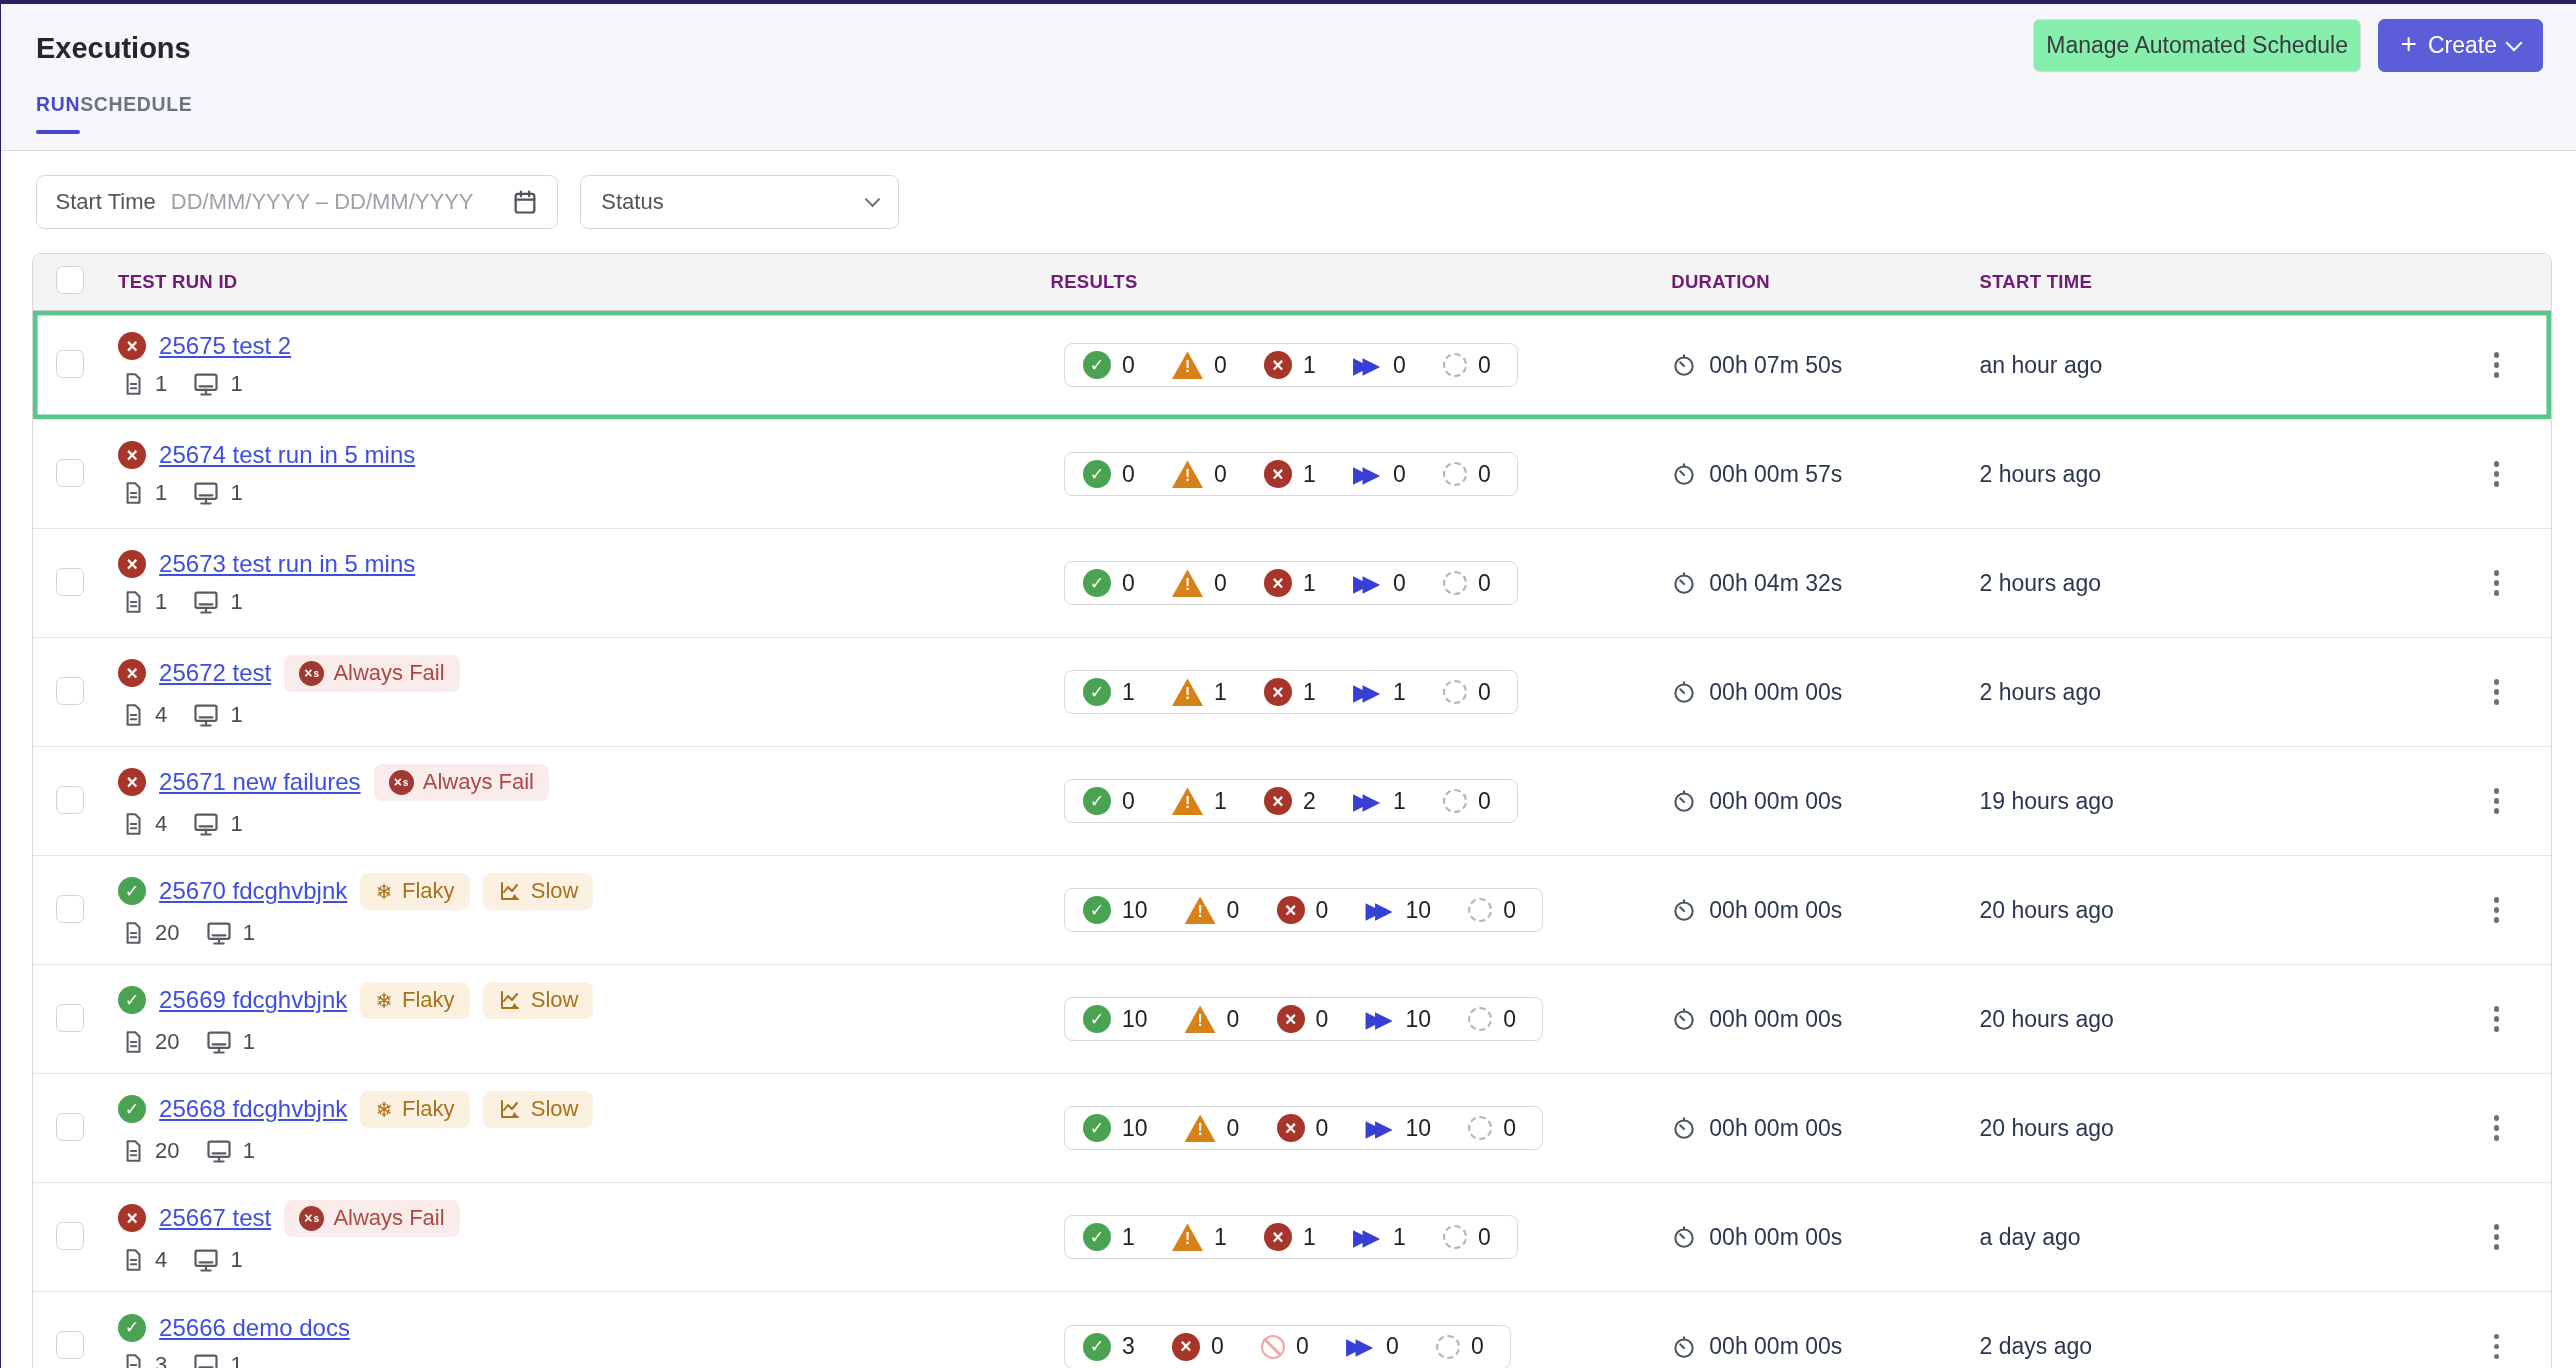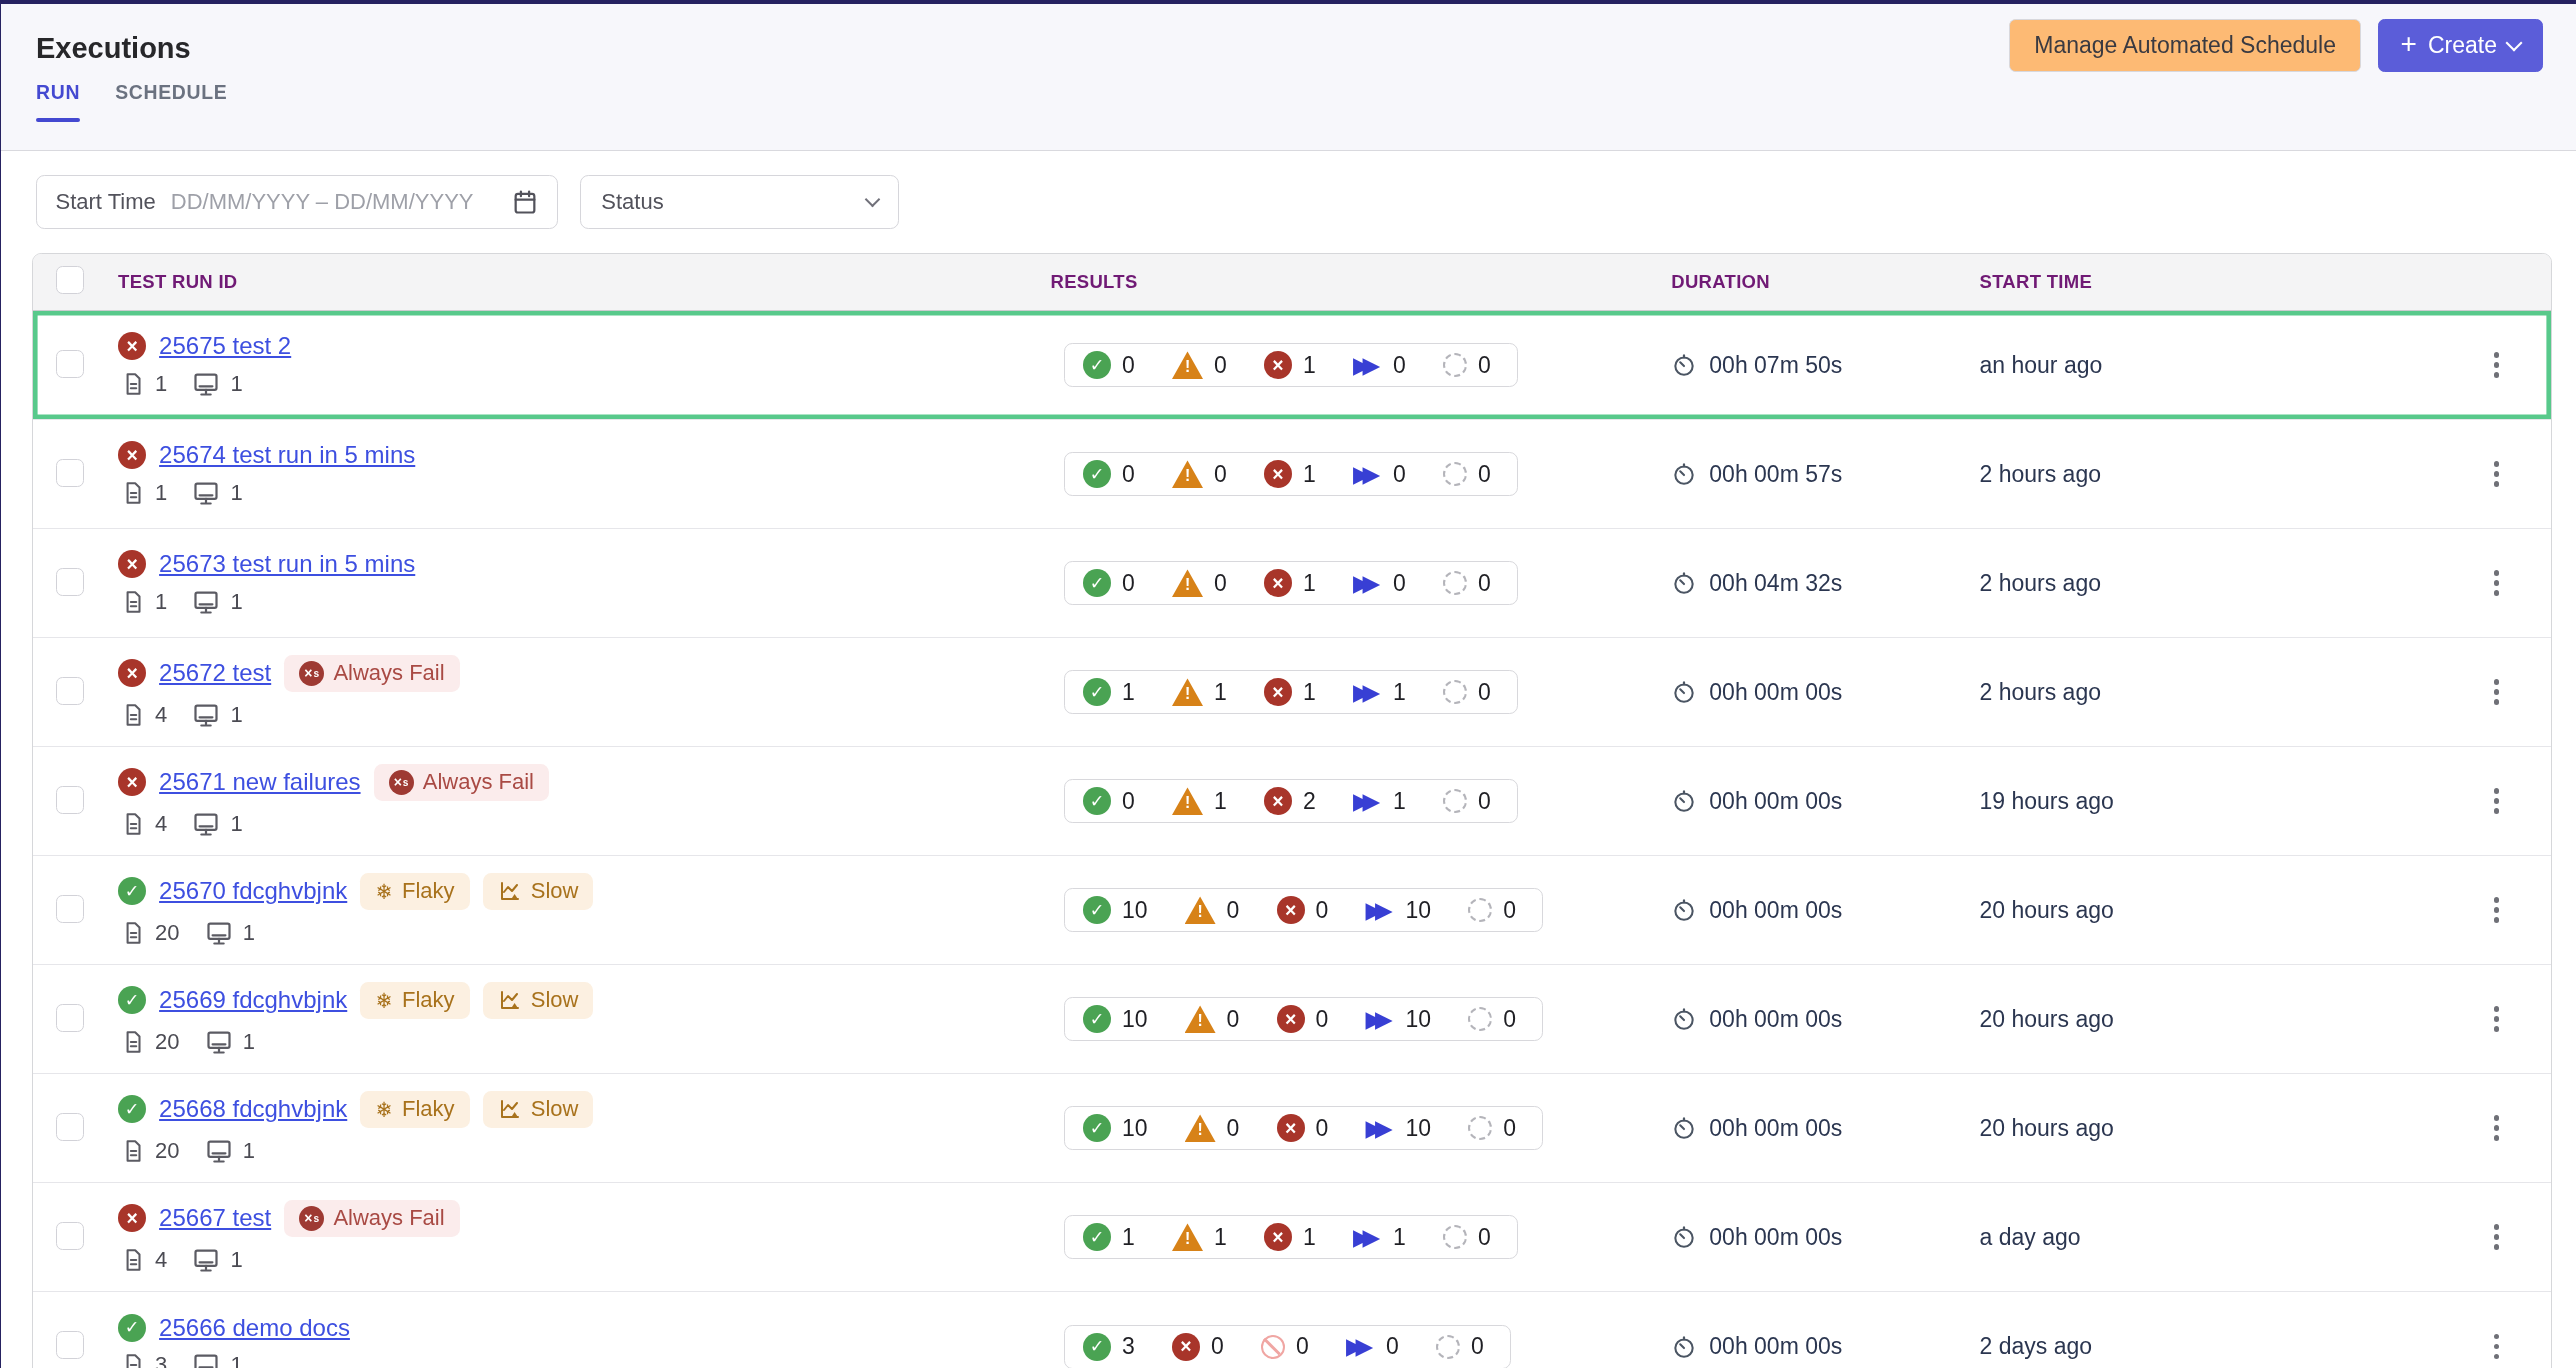--- a/index.html
+++ b/index.html
@@ -21,26 +21,26 @@
     background:#f7f7fb;
     border-bottom:1.8px solid #d9d9de;
     padding:28px 33px 0 35px;
     position:relative;
     height:147px;
   }
   .page-title { font-size:29px; font-weight:700; color:#27272a; }
   .top-actions { position:absolute; right:33px; top:15px; display:flex; gap:16.6px; align-items:center; }
   .btn { display:inline-flex; align-items:center; gap:11px; height:53px; border-radius:6.5px;
          font-size:23px; cursor:pointer; white-space:nowrap; }
-  .btn-secondary { background:#fdba74; border:1.8px solid #d8d8dd; color:#3a3a41; padding:0 24px; font-weight:500; }
+  .btn-secondary { background:#86efac; border:1.8px solid #d8d8dd; color:#3a3a41; padding:0 12px; font-weight:500; }
   .btn-primary { background:#5b5dd9; border:1.8px solid #5b5dd9; color:#fff; padding:0 22px; font-weight:500; }
   .plus-glyph { font-size:28px; font-weight:400; line-height:1; margin-top:-2.8px; }
   .chev { width:12px; height:12px; border-right:2.8px solid currentColor; border-bottom:2.8px solid currentColor;
           transform:rotate(45deg); margin-top:-5.5px; display:inline-block; }
-  .tabs { display:flex; gap:35px; margin-top:16px; }
+  .tabs { display:flex; margin-top:28px; }
   .tab { position:relative; padding-bottom:16.6px; font-size:19.4px; font-weight:700; letter-spacing:0.7px;
          color:#6b7280; cursor:pointer; }
   .tab.active { color:#4449d1; }
   .tab.active::after { content:""; position:absolute; left:0; right:0; bottom:-1.8px; height:4.6px;
          background:#4449d1; border-radius:2.8px; }
 
   
   .filters { display:flex; gap:22px; padding:24px 0 24px 35px; background:#fff; }
   .filter-box { display:flex; align-items:center; height:54px; border:1.8px solid #d6d6db; border-radius:8.3px;
          background:#fff; font-size:22px; color:#52525b; cursor:pointer; }

